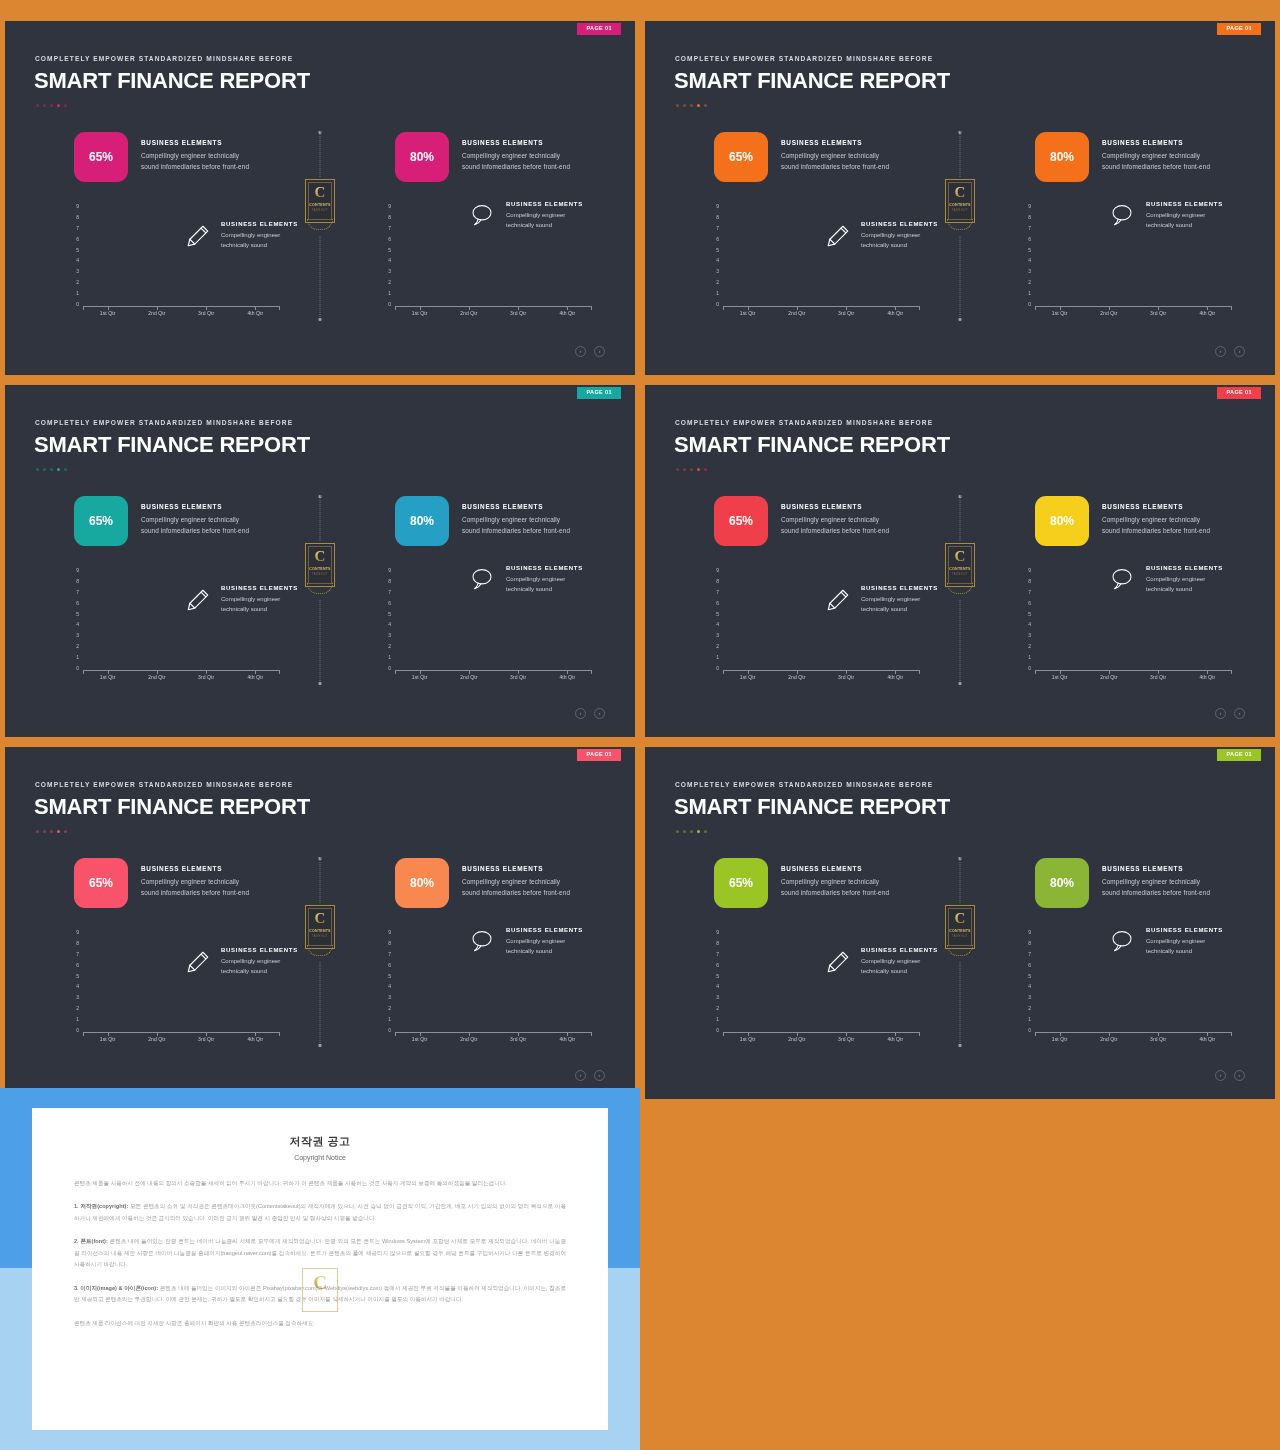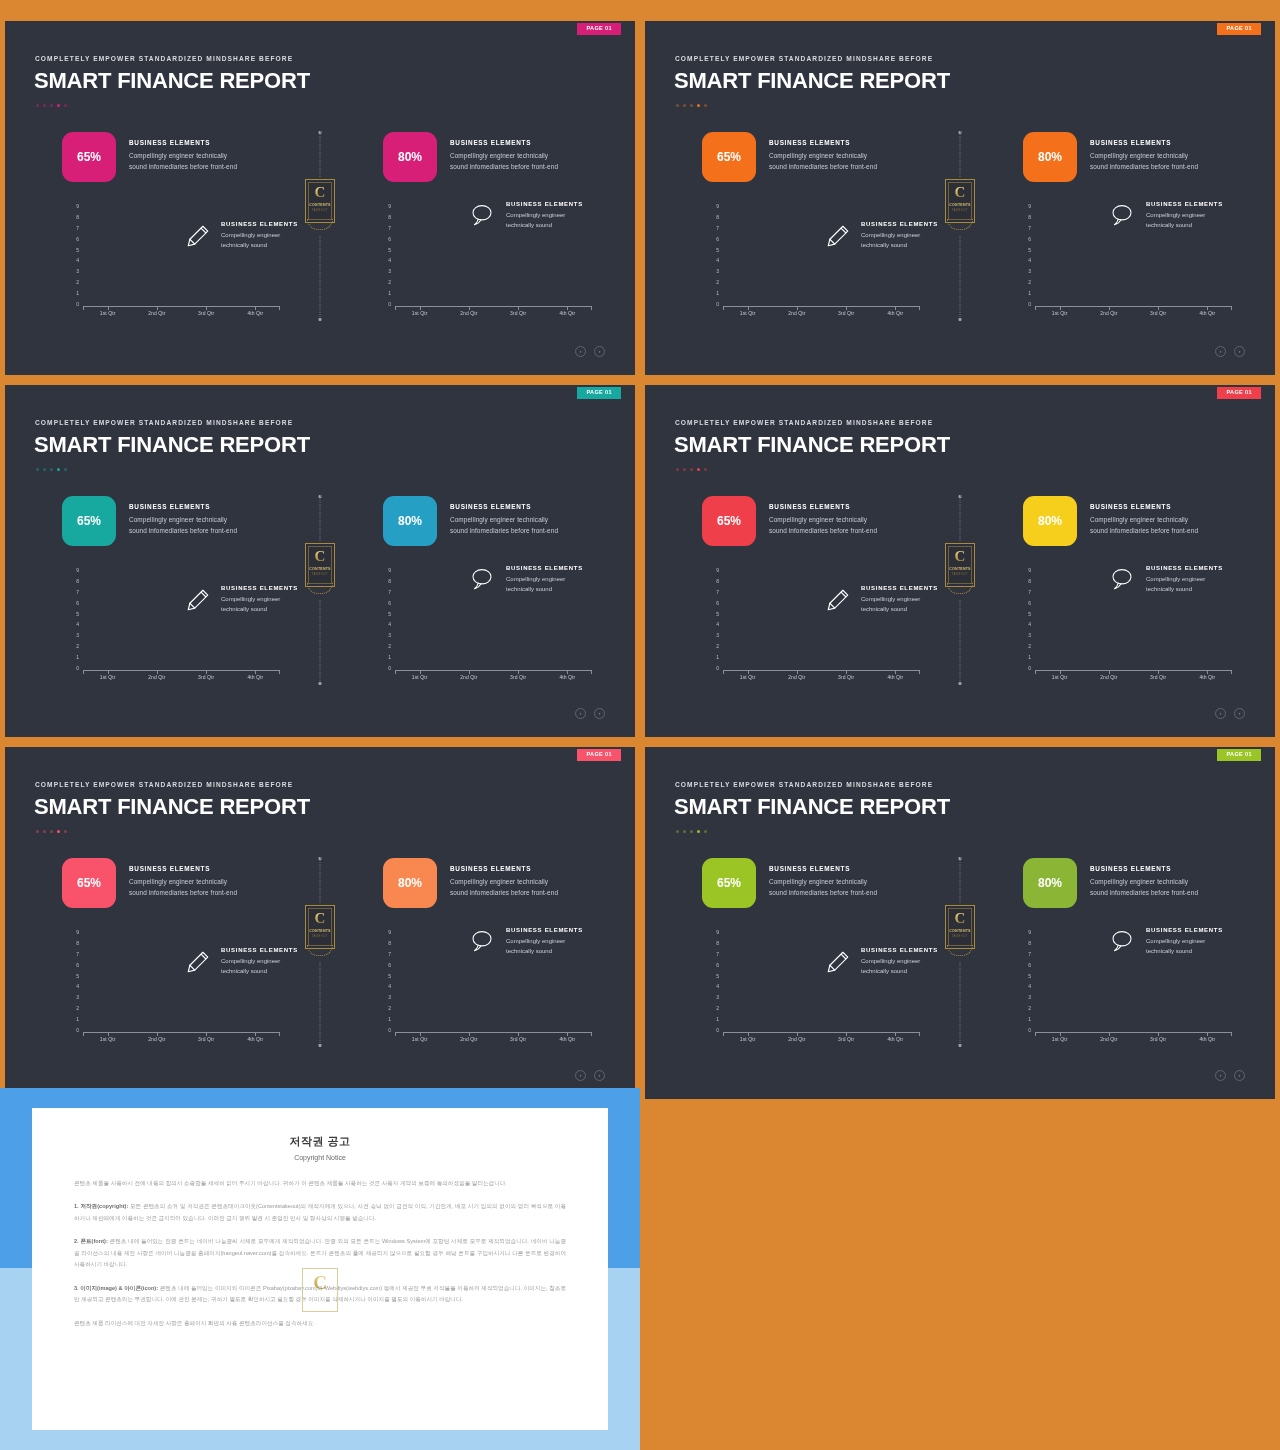--- a/index.html
+++ b/index.html
@@ -52,20 +52,21 @@
   .dots { position:absolute; left:31px; top:83px; display:flex; gap:4px; }
   .dots i { display:block; width:3px; height:3px; border-radius:50%; }
 
   
   .stat { position:absolute; display:flex; align-items:flex-start; }
   .stat-chip {
     width:54px; height:50px; border-radius:11px;
     display:flex; align-items:center; justify-content:center;
     color:#fff; font-size:12px; font-weight:bold;
     flex:0 0 auto;
+    margin-left:12px;
   }
   .stat-text { margin-left:13px; padding-top:7px; }
   .stat-head {
     font-size:6.4px; font-weight:bold; color:#ffffff;
     letter-spacing:0.7px; margin-bottom:4px;
   }
   .stat-line {
     font-size:6.4px; color:#c9ccd3; line-height:1.75;
     letter-spacing:0.1px;
   }

